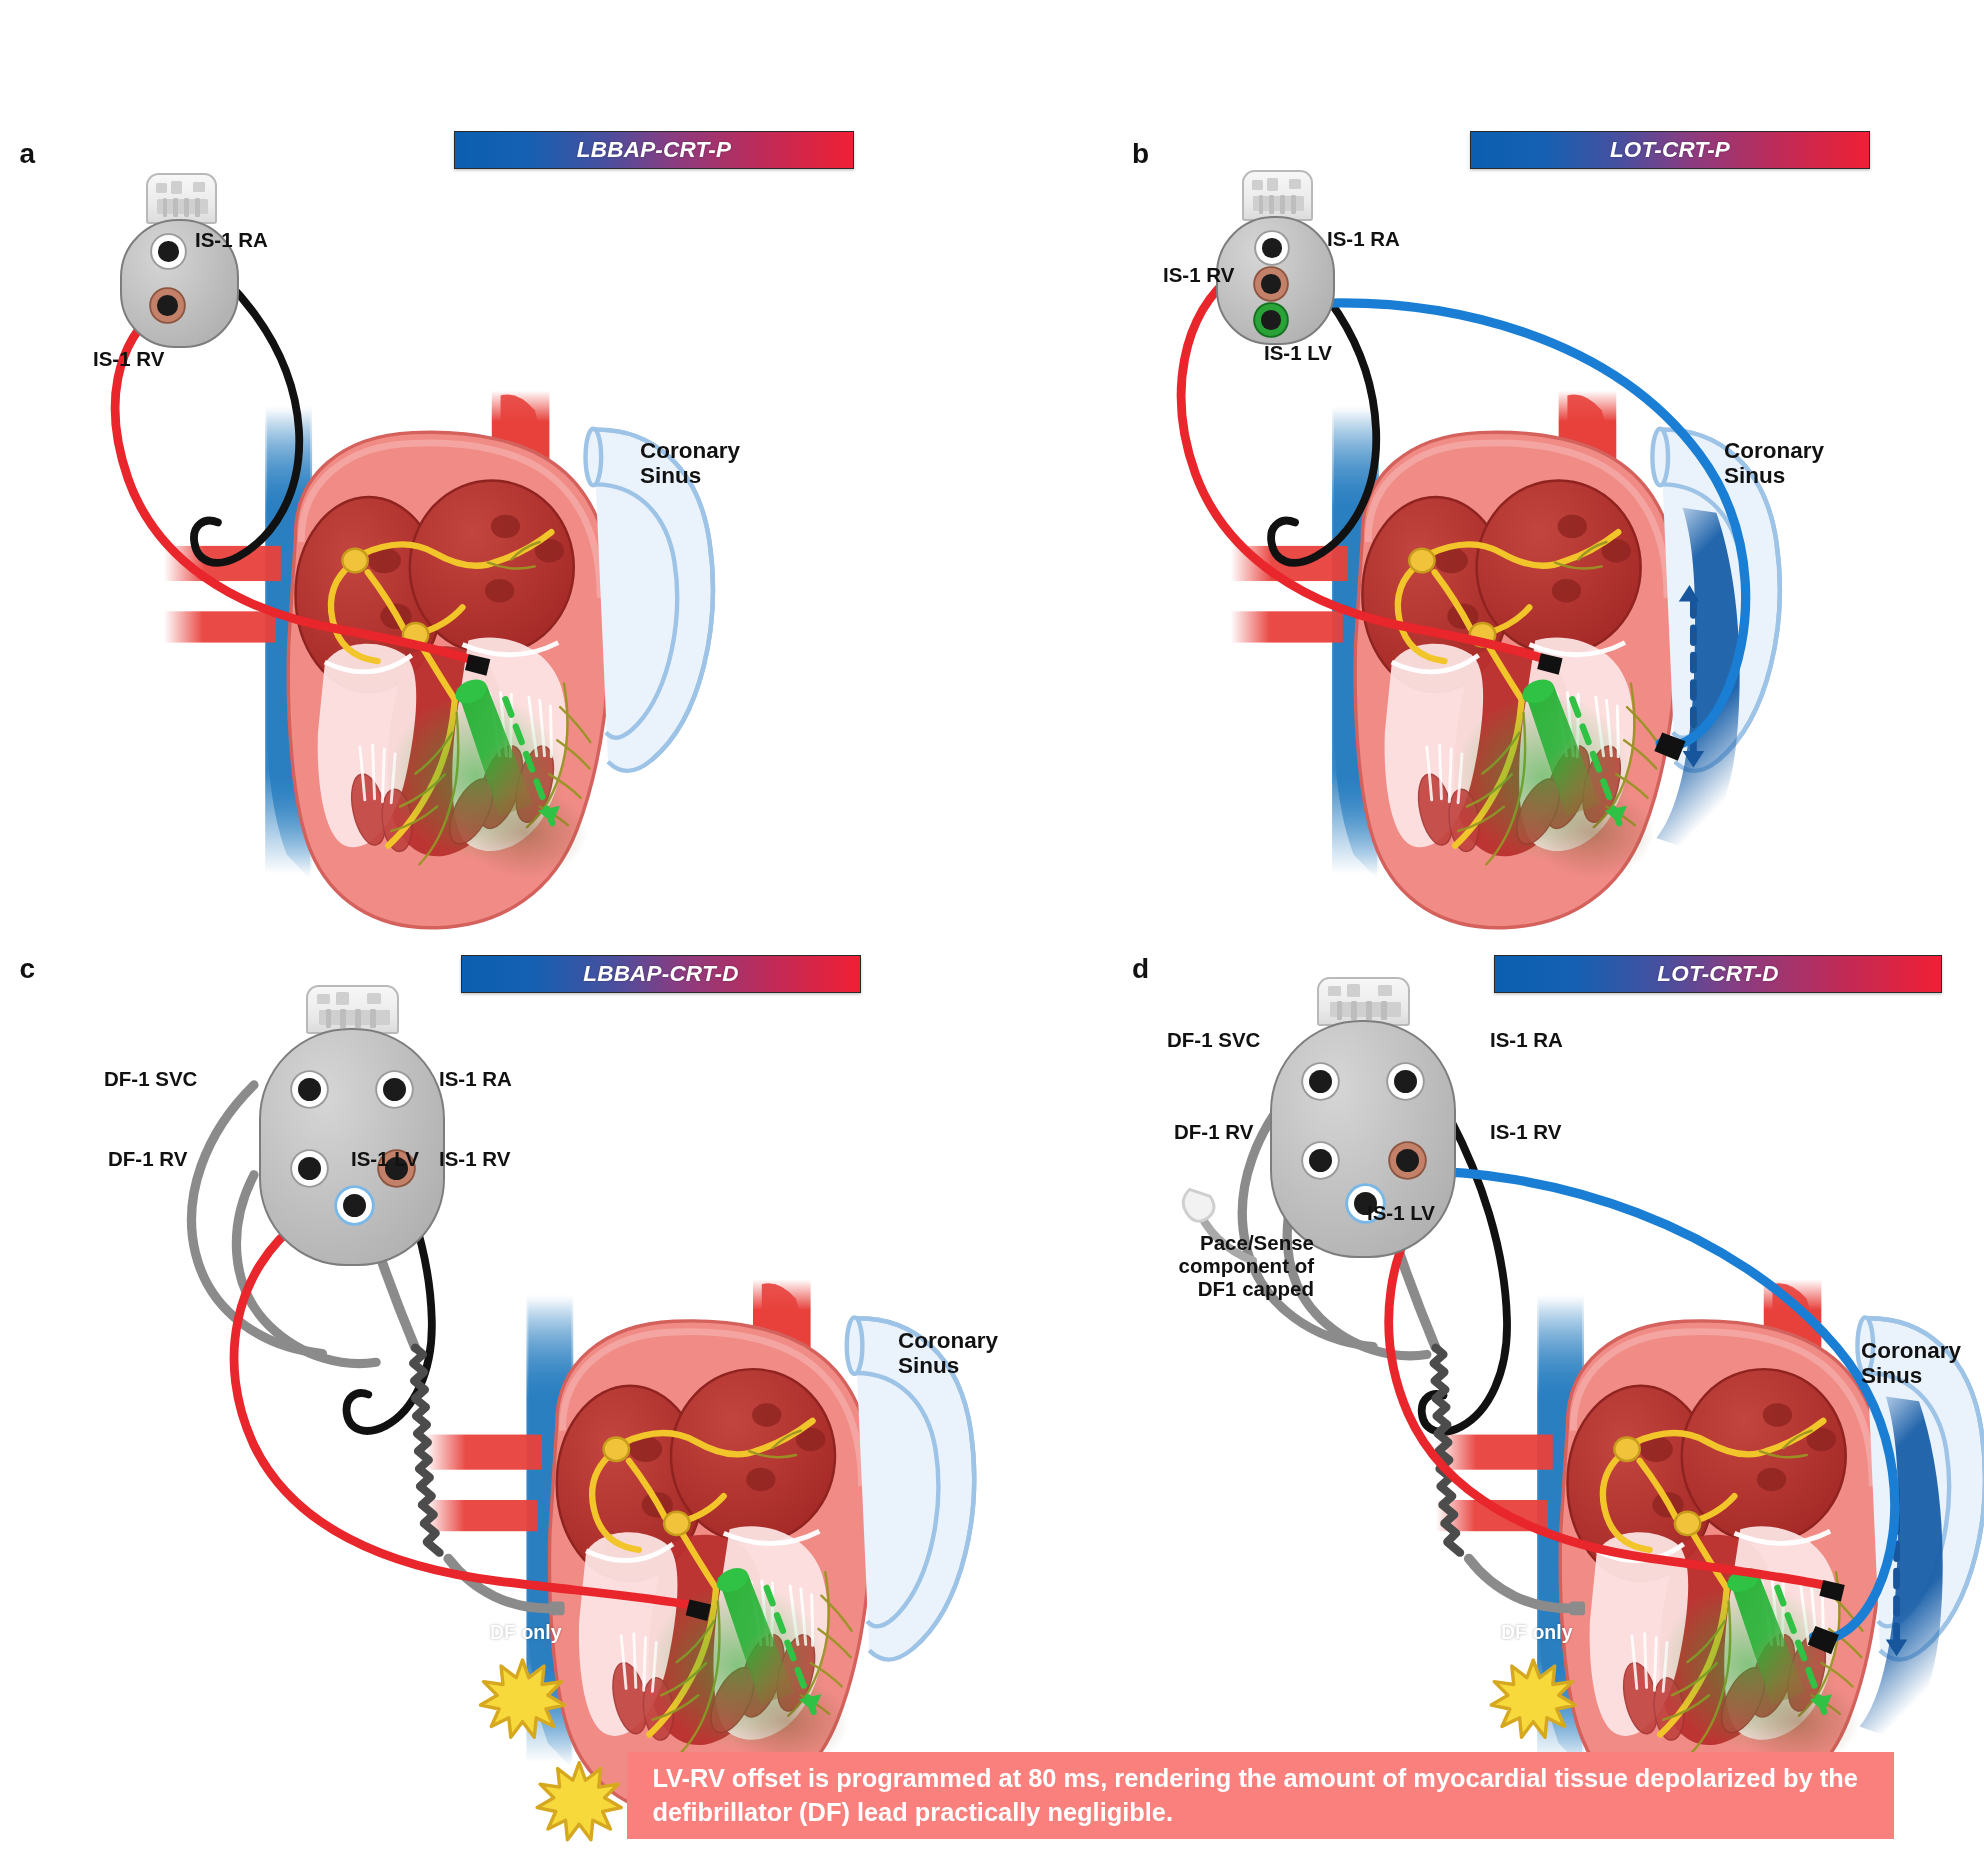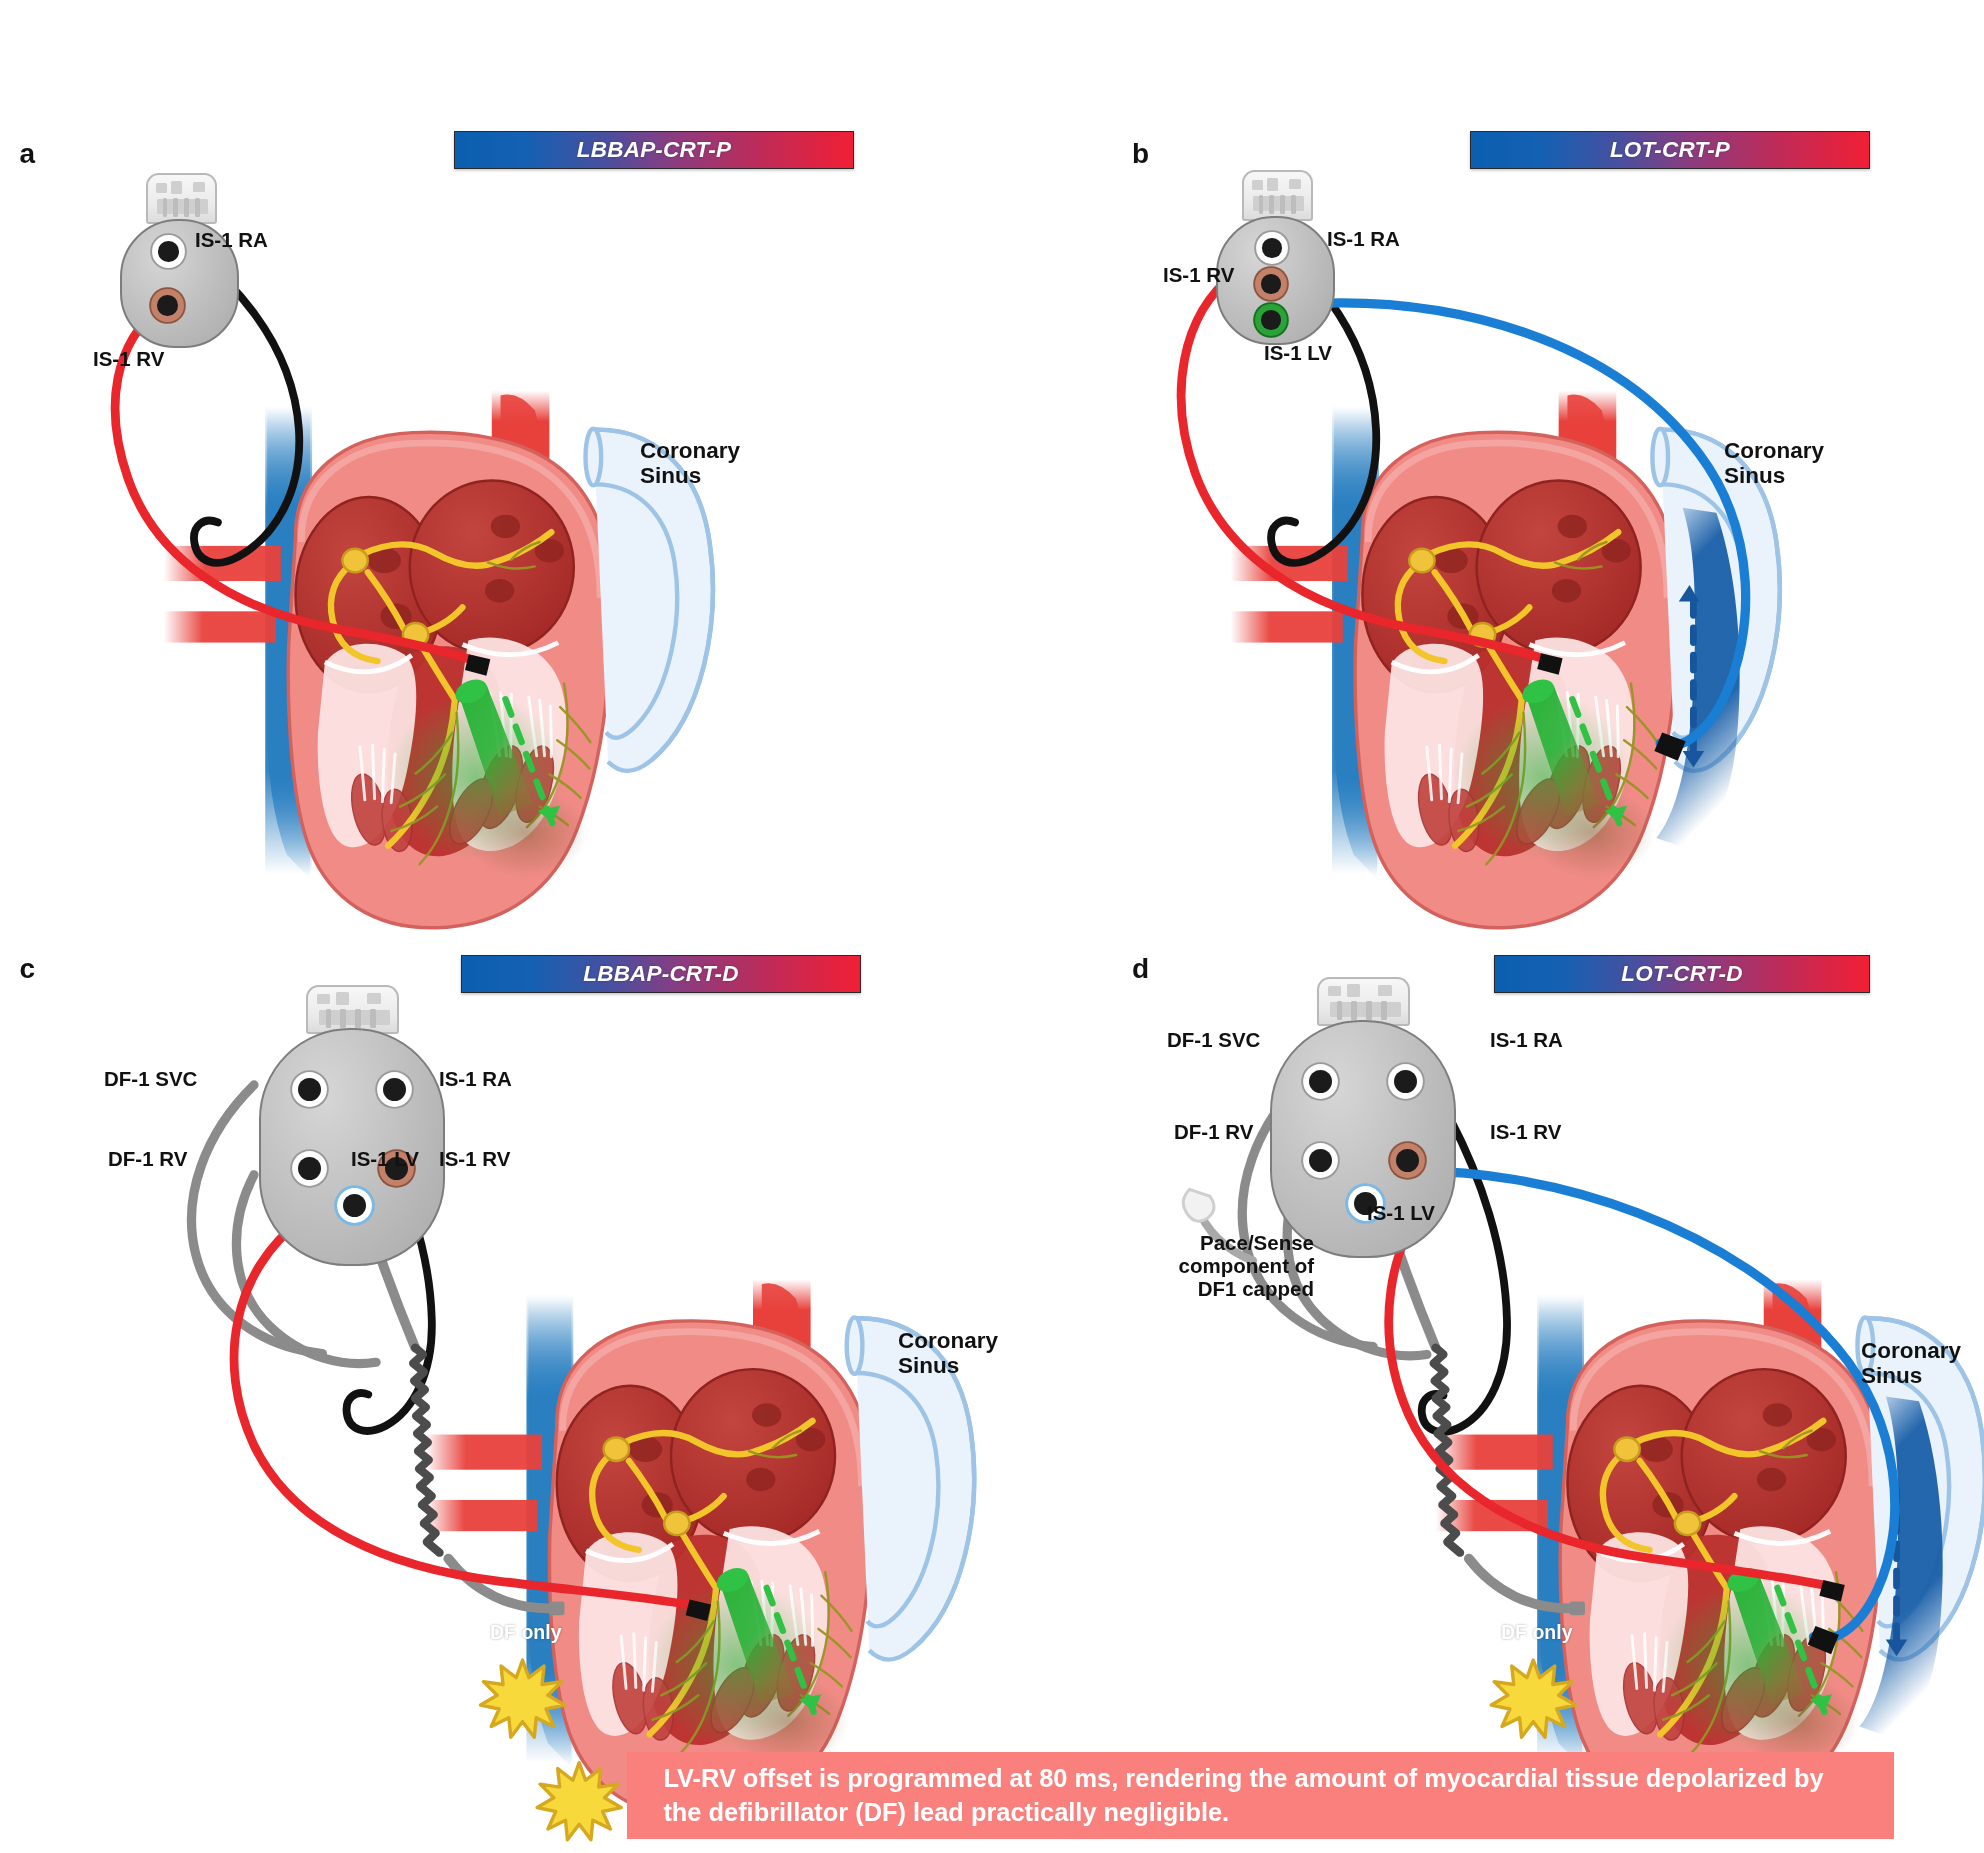--- a/index.html
+++ b/index.html
@@ -121,21 +121,20 @@
     width: 1267px; height: 87px;
     background: #f9807d;
     display: flex; align-items: center;
     padding: 0 25.4px;
   }
   .footer p {
     color: #ffffff;
     font-weight: bold;
     font-size: 25.4px;
     line-height: 1.32;
-    margin-left: 11px;
   }
 </style>
 </head>
 <body>
 
 <div id="root">
 
 
   <svg class="art" width="1985" height="1853" viewBox="0 0 4065 3795">
     <defs>
@@ -529,21 +528,21 @@
     <div class="port-label" style="left:439px;top:1148px;">IS-1 RV</div>
 
     <div class="anat-label" style="left:898px;top:1329px;">Coronary
 Sinus</div>
     <div class="df-only" style="left:490px;top:1621px;">DF only</div>
   </div>
 
   <div class="panel" style="left:0;top:0;">
     <div class="panel-letter" style="left:1132px;top:953px;">d</div>
 
-    <div class="legend-bar" style="left:1494px;top:955px;width:376px;">
+    <div class="legend-bar" style="left:1494px;top:955px;width:448px;">
       <span>LOT-CRT-D</span>
     </div>
 
     <div class="device" style="left:1270px;top:977px;">
       <div class="dev-head" style="left:47px;top:0;width:93px;height:49px;">
         <i style="left:8.8px;top:6.8px;width:13.7px;height:10.7px;"></i>
         <i style="left:28px;top:4.9px;width:12.7px;height:12.7px;"></i>
         <i style="left:59px;top:5.9px;width:13.7px;height:10.7px;"></i>
         <i style="left:10.7px;top:23.4px;width:71px;height:14.6px;"></i>
         <i style="left:17.6px;top:21.5px;width:5.9px;height:19.5px;background:#bdbdbd;"></i>

